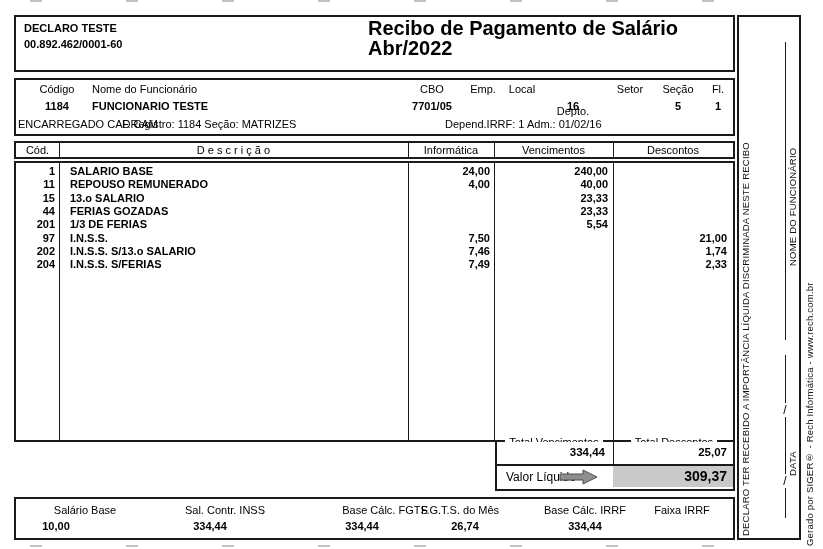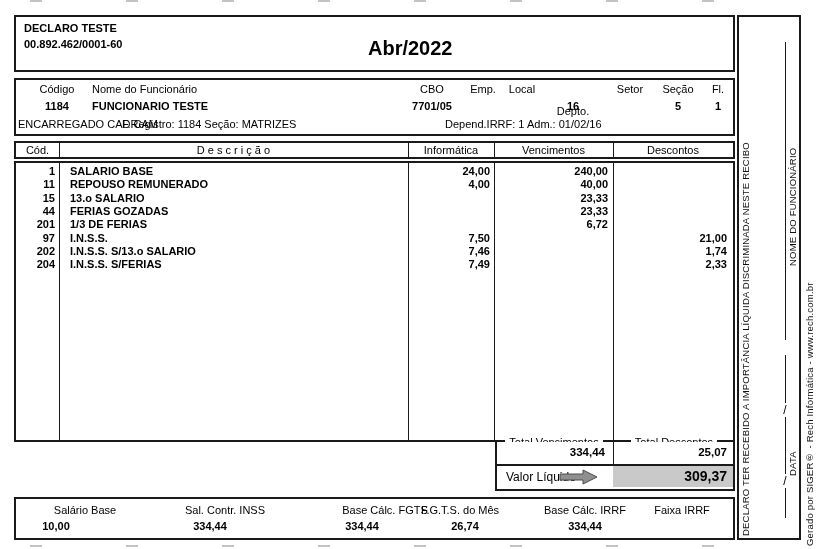--- a/index.html
+++ b/index.html
@@ -21,20 +21,21 @@
   .slash{position:absolute;width:12px;height:14px;background:#fff;font-size:12px;line-height:14px;text-align:center;}
 </style>
 </head>
 <body>
 
 <div class="page">
 
   <div class="box" style="left:14px;top:15px;width:721px;height:57px;">
     <div class="abs val" style="left:8px;top:5px;">DECLARO TESTE</div>
     <div class="abs val" style="left:8px;top:21px;">00.892.462/0001-60</div>
+    <div class="abs" style="left:352px;top:1px;font-size:20px;font-weight:bold;line-height:21px;white-space:nowrap;">Recibo de Pagamento de Salário</div>
     <div class="abs" style="left:352px;top:21px;font-size:20px;font-weight:bold;line-height:21px;">Abr/2022</div>
   </div>
 
   <div class="box" style="left:14px;top:78px;width:721px;height:58px;">
     <div class="abs lbl ctr" style="left:10px;top:3px;width:62px;">Código</div>
     <div class="abs lbl" style="left:76px;top:3px;">Nome do Funcionário</div>
     <div class="abs lbl ctr" style="left:386px;top:3px;width:60px;">CBO</div>
     <div class="abs lbl ctr" style="left:442px;top:3px;width:50px;">Emp.</div>
     <div class="abs lbl ctr" style="left:481px;top:3px;width:50px;">Local</div>
     <div class="abs lbl ctr" style="left:527px;top:3px;width:60px;margin-top:22px;">Depto.</div>
@@ -88,21 +89,21 @@
         <div class="row-cell" style="left:480px;width:115px;text-align:right;padding-right:3px;top:28.6px;">23,33</div>
         <div class="row-cell" style="left:599px;width:116px;text-align:right;padding-right:4px;top:28.6px;"></div>
         <div class="row-cell" style="left:0;width:39px;text-align:right;top:41.900000000000006px;">44</div>
         <div class="row-cell" style="left:54px;top:41.900000000000006px;">FERIAS GOZADAS</div>
         <div class="row-cell" style="left:390px;width:86px;text-align:right;padding-right:2px;top:41.900000000000006px;"></div>
         <div class="row-cell" style="left:480px;width:115px;text-align:right;padding-right:3px;top:41.900000000000006px;">23,33</div>
         <div class="row-cell" style="left:599px;width:116px;text-align:right;padding-right:4px;top:41.900000000000006px;"></div>
         <div class="row-cell" style="left:0;width:39px;text-align:right;top:55.2px;">201</div>
         <div class="row-cell" style="left:54px;top:55.2px;">1/3 DE FERIAS</div>
         <div class="row-cell" style="left:390px;width:86px;text-align:right;padding-right:2px;top:55.2px;"></div>
-        <div class="row-cell" style="left:480px;width:115px;text-align:right;padding-right:3px;top:55.2px;">6,72</div>
+        <div class="row-cell" style="left:480px;width:115px;text-align:right;padding-right:3px;top:55.2px;">5,54</div>
         <div class="row-cell" style="left:599px;width:116px;text-align:right;padding-right:4px;top:55.2px;"></div>
         <div class="row-cell" style="left:0;width:39px;text-align:right;top:68.5px;">97</div>
         <div class="row-cell" style="left:54px;top:68.5px;">I.N.S.S.</div>
         <div class="row-cell" style="left:390px;width:86px;text-align:right;padding-right:2px;top:68.5px;">7,50</div>
         <div class="row-cell" style="left:480px;width:115px;text-align:right;padding-right:3px;top:68.5px;"></div>
         <div class="row-cell" style="left:599px;width:116px;text-align:right;padding-right:4px;top:68.5px;">21,00</div>
         <div class="row-cell" style="left:0;width:39px;text-align:right;top:81.80000000000001px;">202</div>
         <div class="row-cell" style="left:54px;top:81.80000000000001px;">I.N.S.S. S/13.o SALARIO</div>
         <div class="row-cell" style="left:390px;width:86px;text-align:right;padding-right:2px;top:81.80000000000001px;">7,46</div>
         <div class="row-cell" style="left:480px;width:115px;text-align:right;padding-right:3px;top:81.80000000000001px;"></div>

